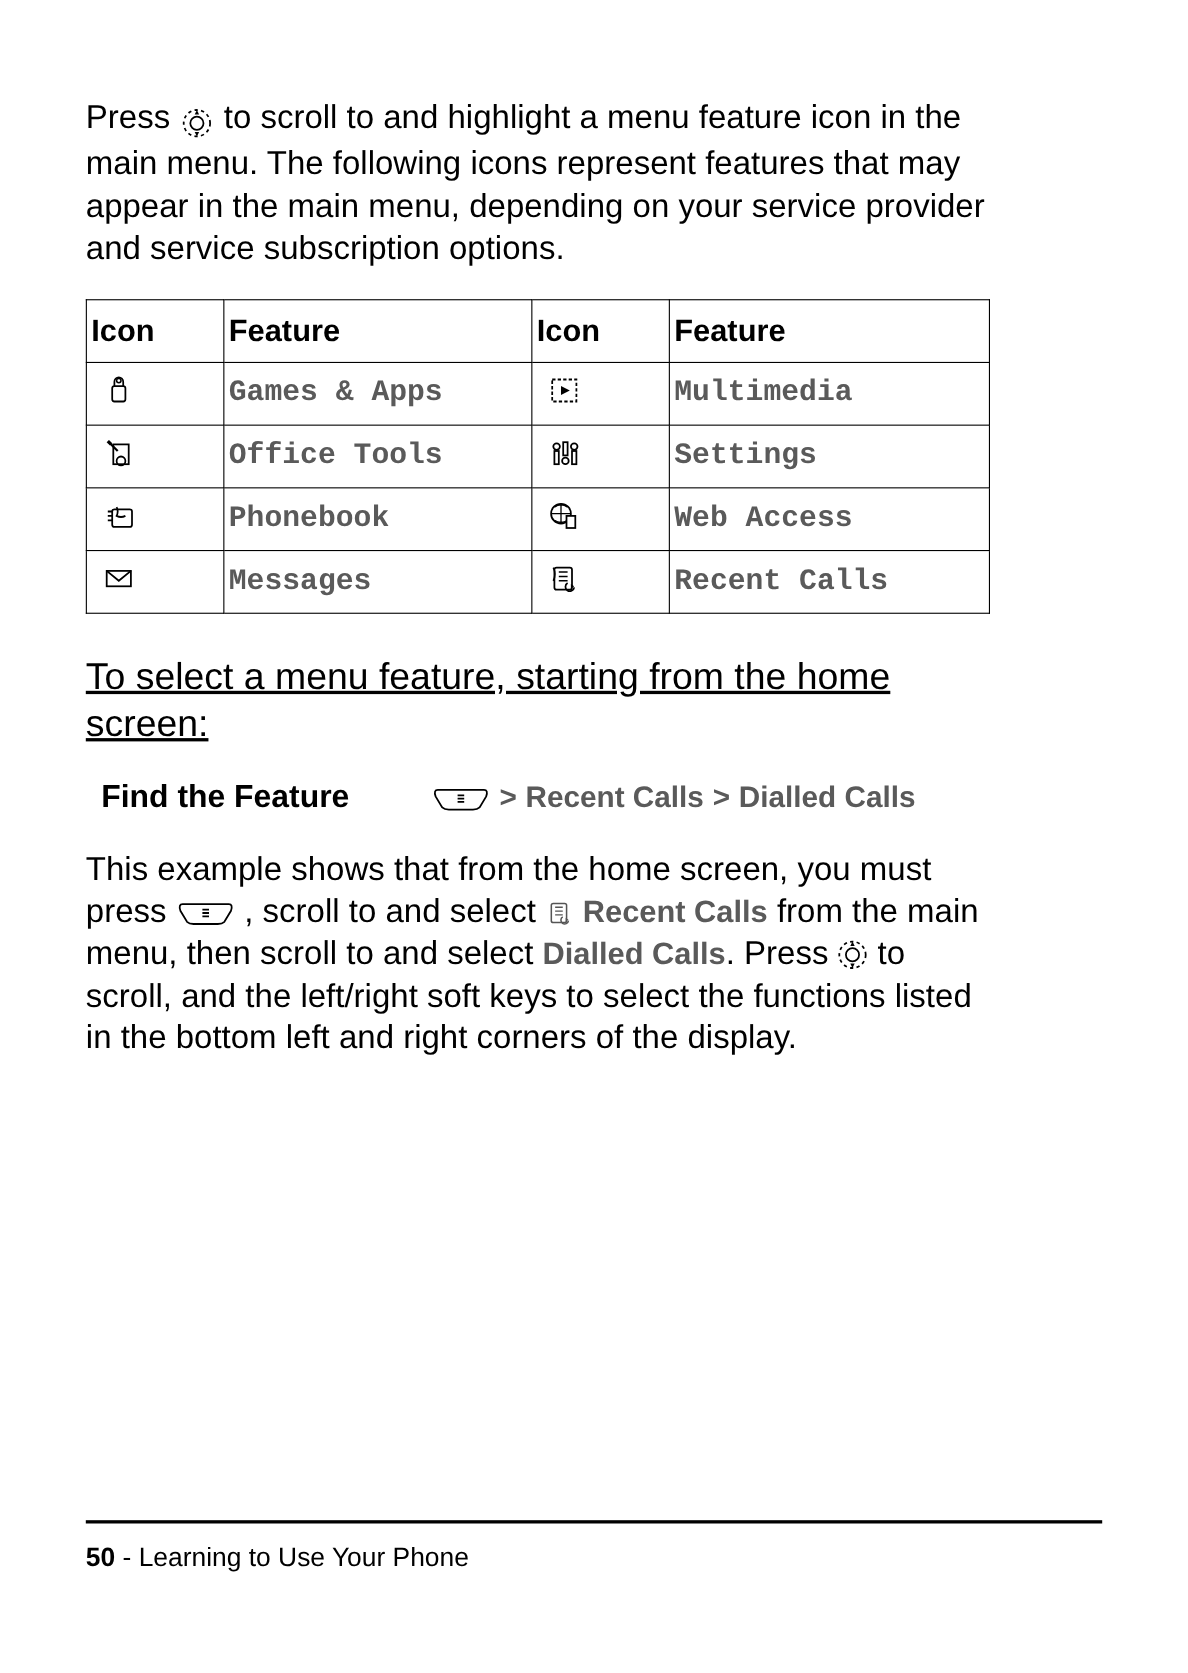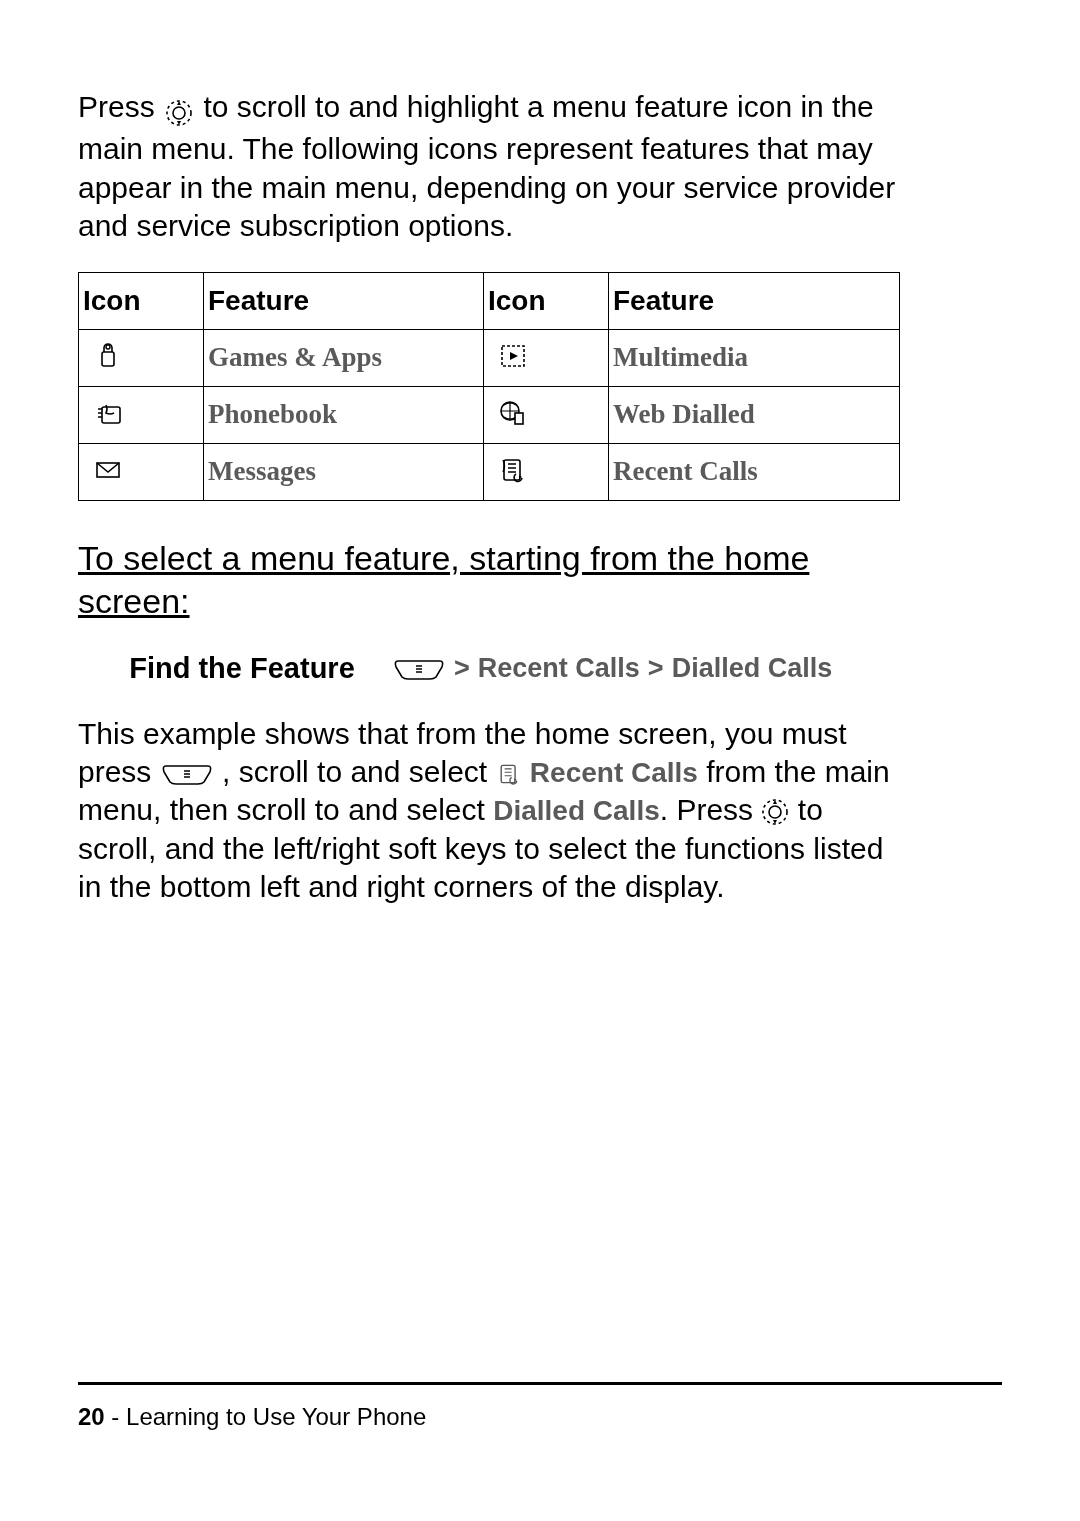--- a/index.html
+++ b/index.html
@@ -45,21 +45,21 @@
     font-weight: bold;
     font-size: 28px;
     font-family: Arial, Helvetica, sans-serif;
   }
   table.icon-table td.icon-cell {
     width: 96px;
     text-align: left;
     padding-left: 14px;
   }
   table.icon-table td.feat-cell {
-    font-family: Liberation Serif, serif;
+    font-family: Liberation Mono, monospace;
     font-stretch: condensed;
     font-weight: bold;
     font-size: 27px;
     color: #5a5a5a;
   }
   .col-icon1 { width: 110px; }
   .col-feat1 { width: 280px; }
   .col-icon2 { width: 110px; }
   .col-feat2 { }
   h2.section-title {
@@ -73,21 +73,20 @@
     font-size: 34px;
     line-height: 1.28;
     margin-bottom: 28px;
     text-decoration: underline;
   }
   .find-row {
     display: flex;
     align-items: center;
     margin-bottom: 30px;
     padding-left: 14px;
-    text-align: center;
   }
   .find-label {
     font-weight: bold;
     font-size: 29px;
     width: 300px;
     flex: 0 0 auto;
   }
   .find-path {
     font-size: 27px;
     display: flex;
@@ -179,34 +178,56 @@
           <svg class="icon-s" viewBox="0 0 30 28">
             <rect x="4" y="4" width="22" height="20" fill="none" stroke="#000" stroke-width="1.6" stroke-dasharray="3 2"></rect>
             <polygon points="12,10 12,18 20,14" fill="#000"></polygon>
           </svg>
         </td>
         <td class="feat-cell">Multimedia</td>
       </tr>
       <tr>
         <td class="icon-cell">
           <svg class="icon-s" viewBox="0 0 30 28">
+            <rect x="10" y="6" width="14" height="18" fill="none" stroke="#000" stroke-width="1.6"></rect>
+            <circle cx="17" cy="21" r="4" fill="none" stroke="#000" stroke-width="1.6"></circle>
+            <path d="M6 4 L14 12" stroke="#000" stroke-width="2"></path>
+            <path d="M5 3 L8 6" stroke="#000" stroke-width="3"></path>
+          </svg>
+        </td>
+        <td class="feat-cell">Office Tools</td>
+        <td class="icon-cell">
+          <svg class="icon-s" viewBox="0 0 30 28">
+            <rect x="6" y="12" width="4" height="12" fill="none" stroke="#000" stroke-width="1.6"></rect>
+            <circle cx="8" cy="8" r="3" fill="none" stroke="#000" stroke-width="1.6"></circle>
+            <rect x="14" y="4" width="4" height="12" fill="none" stroke="#000" stroke-width="1.6"></rect>
+            <circle cx="16" cy="21" r="3" fill="none" stroke="#000" stroke-width="1.6"></circle>
+            <rect x="22" y="12" width="4" height="12" fill="none" stroke="#000" stroke-width="1.6"></rect>
+            <circle cx="24" cy="8" r="3" fill="none" stroke="#000" stroke-width="1.6"></circle>
+          </svg>
+        </td>
+        <td class="feat-cell">Settings</td>
+      </tr>
+      <tr>
+        <td class="icon-cell">
+          <svg class="icon-s" viewBox="0 0 30 28">
             <rect x="9" y="8" width="18" height="16" rx="2" fill="none" stroke="#000" stroke-width="1.6"></rect>
             <path d="M9 10 H5 M9 14 H5 M9 18 H5" stroke="#000" stroke-width="1.6"></path>
             <path d="M13 6 q2 4 0 8 q4 2 8 0" fill="none" stroke="#000" stroke-width="1.6"></path>
           </svg>
         </td>
         <td class="feat-cell">Phonebook</td>
         <td class="icon-cell">
           <svg class="icon-s" viewBox="0 0 30 28">
             <circle cx="12" cy="12" r="9" fill="none" stroke="#000" stroke-width="1.6"></circle>
             <path d="M3 12 H21 M12 3 V21 M6 6 Q12 2 18 6 M6 18 Q12 22 18 18" fill="none" stroke="#000" stroke-width="1.2"></path>
             <rect x="17" y="14" width="8" height="11" fill="#fff" stroke="#000" stroke-width="1.6"></rect>
           </svg>
         </td>
-        <td class="feat-cell">Web Dialled</td>
+        <td class="feat-cell">Web Access</td>
       </tr>
       <tr>
         <td class="icon-cell">
           <svg class="icon-s" viewBox="0 0 30 28">
             <rect x="4" y="7" width="22" height="14" fill="none" stroke="#000" stroke-width="1.6"></rect>
             <path d="M4 7 L15 16 L26 7" fill="none" stroke="#000" stroke-width="1.6"></path>
           </svg>
         </td>
         <td class="feat-cell">Messages</td>
         <td class="icon-cell">
@@ -266,16 +287,16 @@
         <circle cx="14" cy="14" r="12" fill="none" stroke="#000" stroke-width="1.6" stroke-dasharray="3 3"></circle>
         <circle cx="14" cy="14" r="6" fill="none" stroke="#000" stroke-width="1.6"></circle>
         <polygon points="14,2 12,6 16,6" fill="#000"></polygon>
         <polygon points="14,26 12,22 16,22" fill="#000"></polygon>
       </svg>
     </span>
     <span>to scroll, and the left/right soft keys to select the functions listed in the bottom left and right corners of the display.</span>
   </p>
 
   <div class="footer">
-    <span class="pnum">20</span><span> - </span><span>Learning to Use Your Phone</span>
+    <span class="pnum">50</span><span> - </span><span>Learning to Use Your Phone</span>
   </div>
 
 </div>
 
 </body></html>

